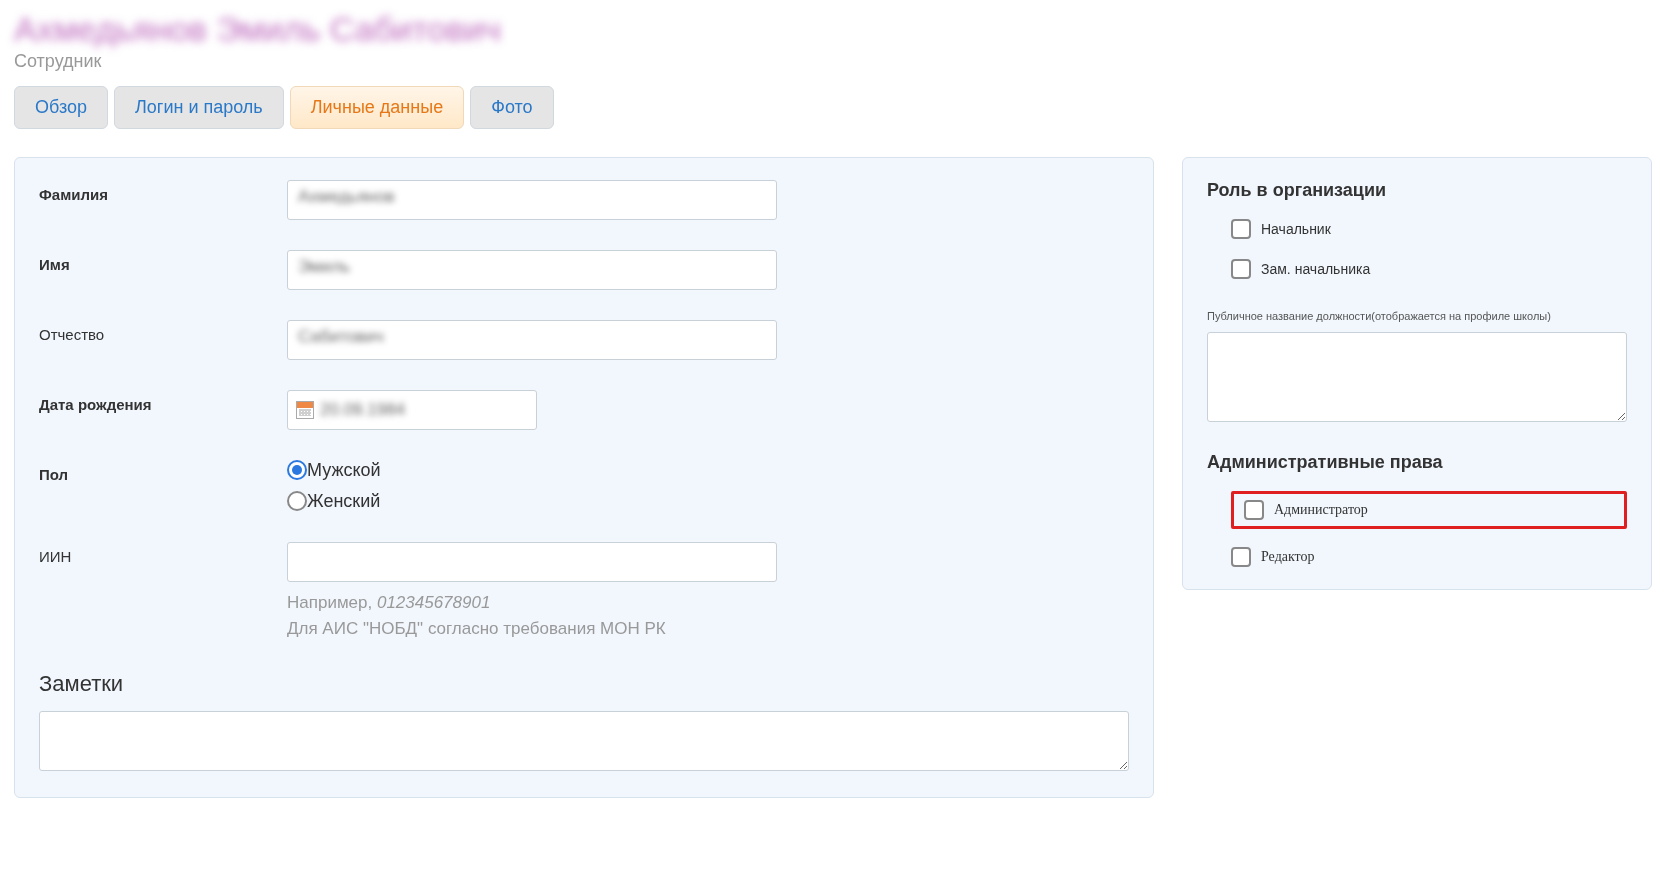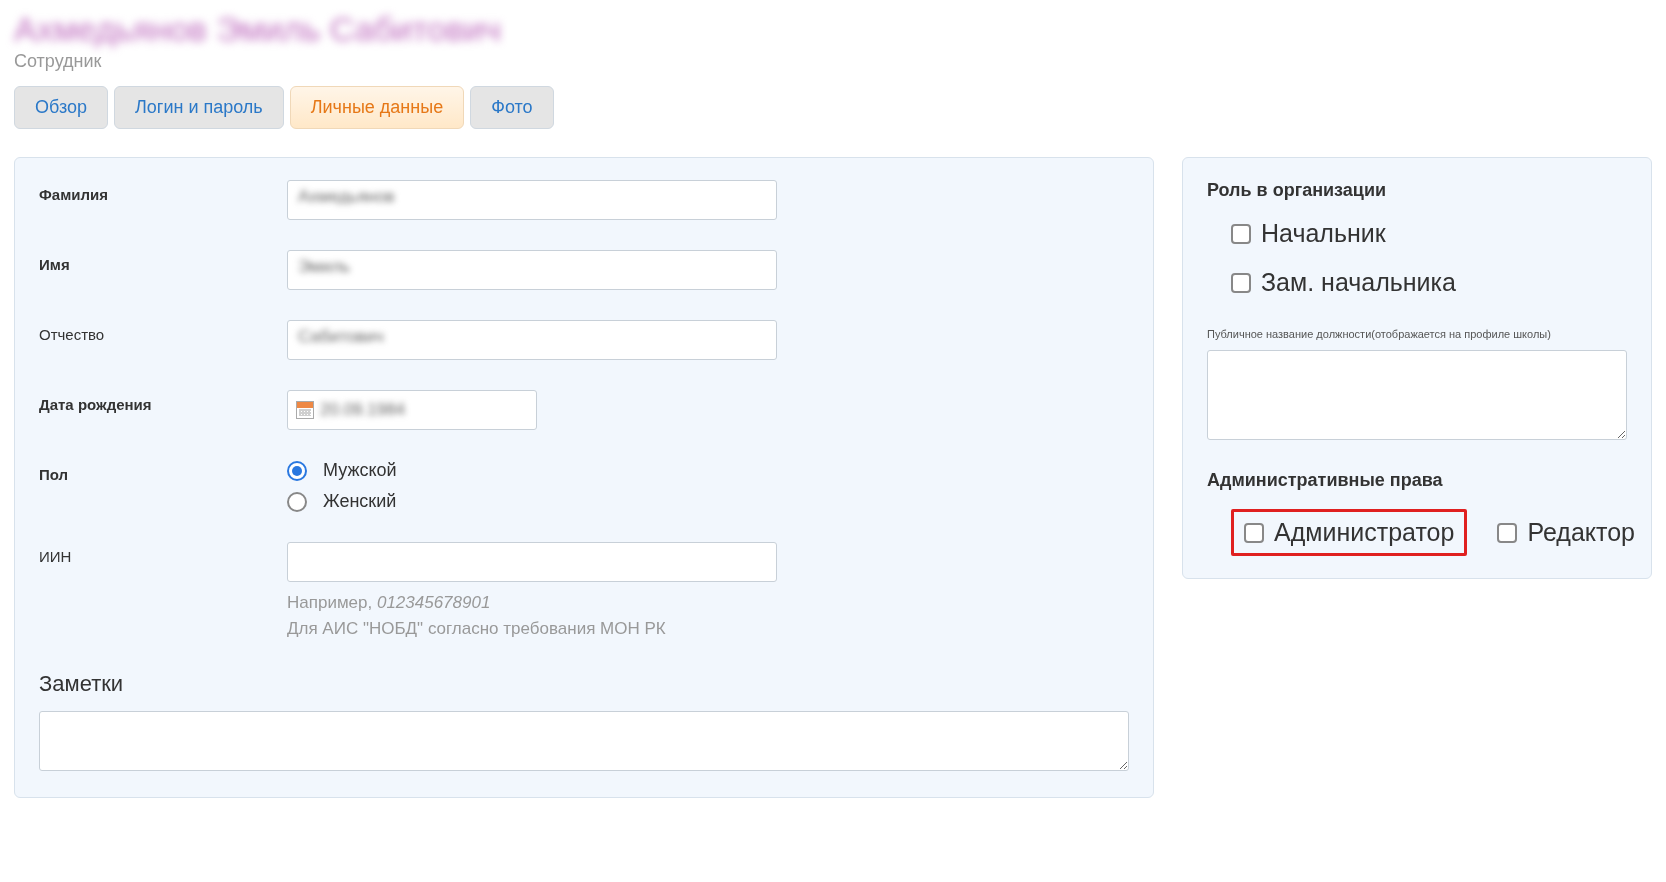--- a/index.html
+++ b/index.html
@@ -25,44 +25,44 @@
     .form-field { flex: 1; }
     
     .text-input { width: 490px; height: 40px; border: 1px solid #c8d0d8; border-radius: 3px; padding: 6px 10px; font-size: 17px; background: #fff; }
     .blurred-value { filter: blur(3px); color: #666; }
     
     .date-input { width: 250px; height: 40px; border: 1px solid #c8d0d8; border-radius: 3px; padding: 4px 8px; background: #fff; display: flex; align-items: center; gap: 6px; font-size: 17px; }
     .date-icon { width: 18px; height: 18px; background: linear-gradient(to bottom, #e84 0%, #e84 35%, #fff 35%, #fff 100%); border: 1px solid #aaa; position: relative; }
     .date-icon::after { content: ""; position: absolute; left: 2px; right: 2px; bottom: 2px; top: 7px; background: repeating-linear-gradient(to right, #888 0 2px, transparent 2px 3px), repeating-linear-gradient(to bottom, #888 0 2px, transparent 2px 3px); opacity: .4; }
     
     .radio-group { display: flex; flex-direction: column; gap: 10px; }
-    .radio-row { display: flex; align-items: center; gap: 16px; font-size: 18px; }
+    .radio-row { display: flex; align-items: flex-start; gap: 0; font-size: 18px; }
     .radio { width: 20px; height: 20px; border: 2px solid #888; border-radius: 50%; display: inline-flex; align-items: center; justify-content: center; background: #fff; }
     .radio.checked { border-color: #2a78e0; }
     .radio.checked::after { content: ""; width: 10px; height: 10px; background: #2a78e0; border-radius: 50%; }
     
     .hint { font-size: 17px; color: #999; margin-top: 8px; line-height: 1.5; }
     .hint em { font-style: italic; }
     
     .textarea { width: 100%; height: 90px; border: 1px solid #c8d0d8; border-radius: 3px; background: #fff; resize: both; padding: 8px; font-size: 16px; font-family: inherit; }
     .textarea-small { height: 90px; }
     
     .notes-block { margin-top: 10px; }
     .notes-label { font-size: 22px; color: #333; margin-bottom: 14px; display: block; }
     
     .section-title { font-size: 18px; font-weight: bold; margin-bottom: 18px; }
     .check-list { display: flex; flex-direction: column; gap: 20px; margin-bottom: 30px; padding-left: 24px; }
-    .check-row { display: flex; align-items: center; gap: 10px; font-size: 25px; }
+    .check-row { display: flex; align-items: center; gap: 10px; font-size: 14px; }
     .checkbox { width: 20px; height: 20px; border: 2px solid #888; border-radius: 4px; background: #fff; display: inline-block; }
     
     .field-block { margin-bottom: 26px; }
     .field-label { font-size: 11px; color: #555; line-height: 1.4; margin-bottom: 8px; display: block; }
     
     .highlight-box { border: 3px solid #e02020; padding: 6px 10px; display: inline-flex; align-items: center; gap: 10px; border-radius: 2px; }
-    .rights-list { display: flex; gap: 30px; padding-left: 24px; }
+    .rights-list { display: flex; flex-direction: column; gap: 18px; padding-left: 24px; font-family: Liberation Serif, serif; }
   </style>
 </head>
 <body>
 
 <h1 class="page-title">Ахмедьянов Эмиль Сабитович</h1>
 <div class="page-subtitle">Сотрудник</div>
 
 <div class="tabs">
   <div class="tab">Обзор</div>
   <div class="tab">Логин и пароль</div>

